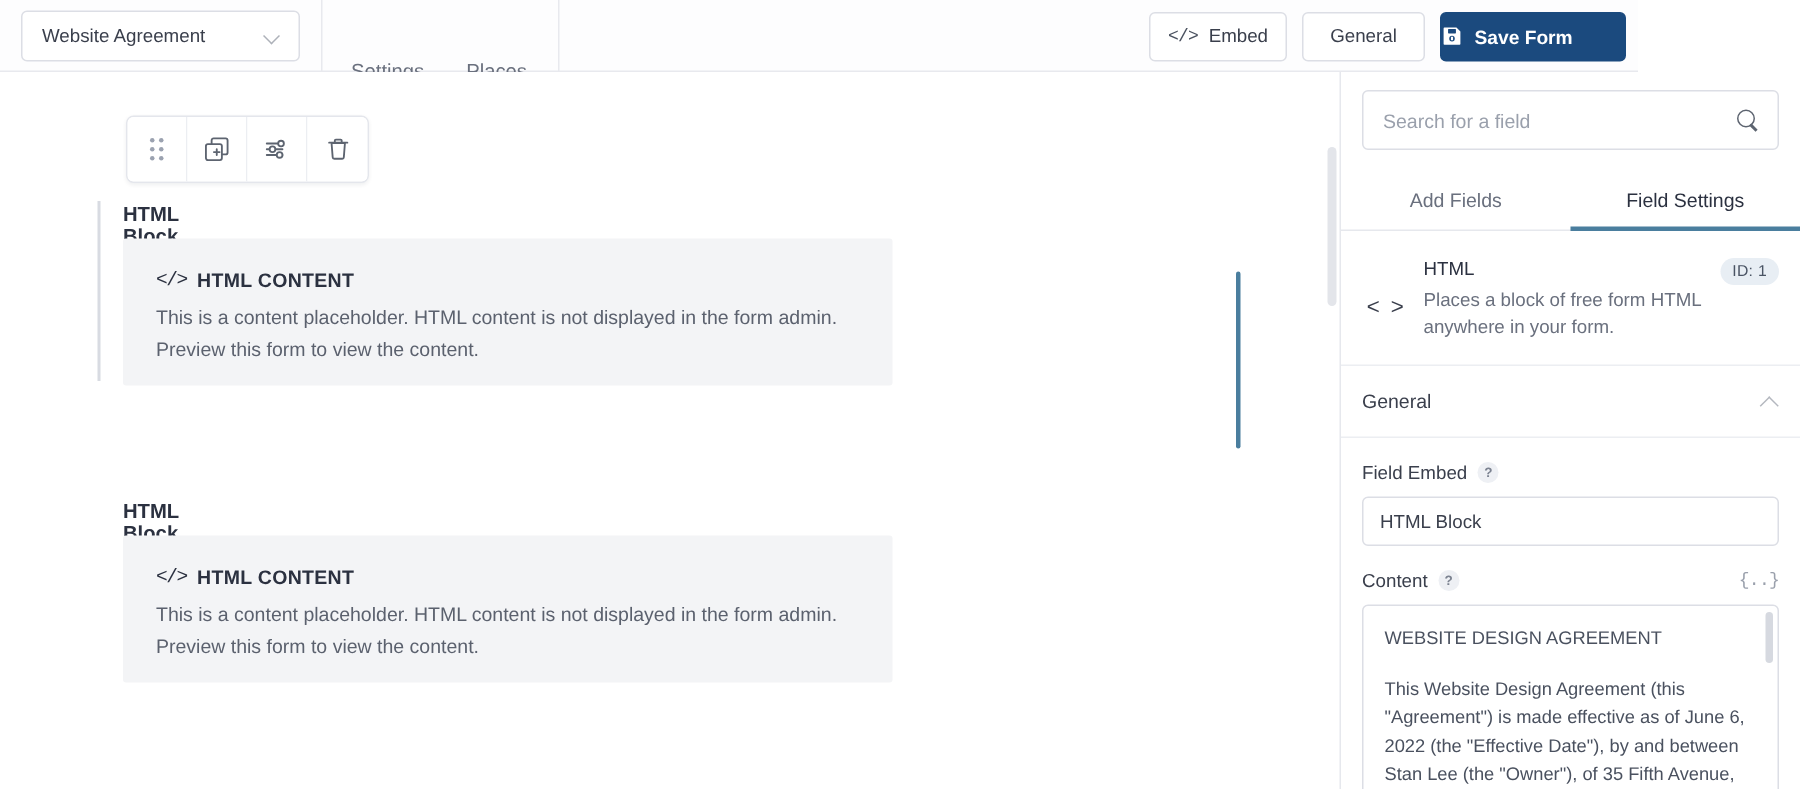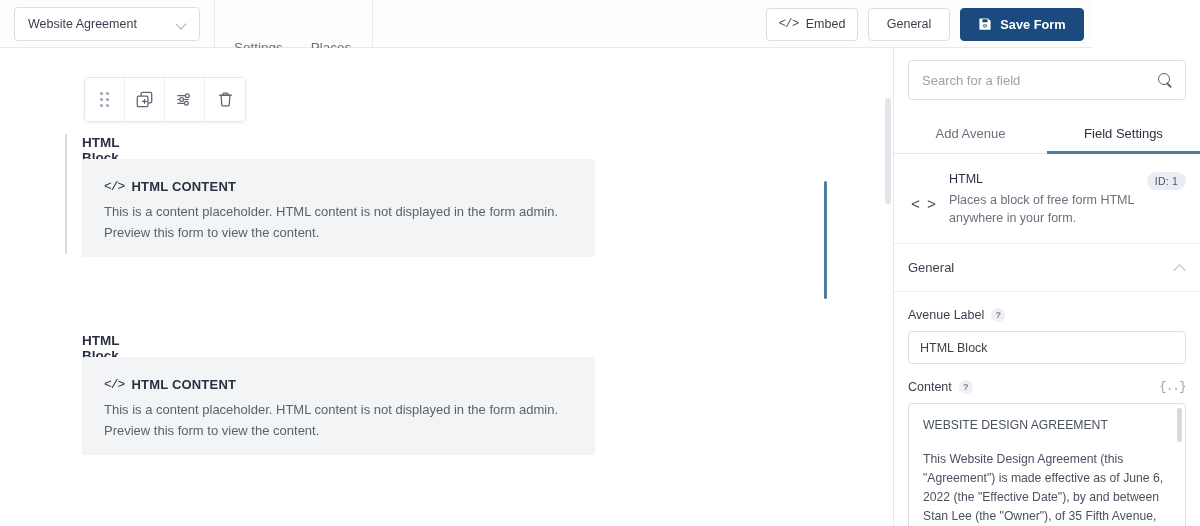--- a/index.html
+++ b/index.html
@@ -52,21 +52,21 @@
     height: 33px; border: 1px solid #dcdee5; border-radius: 4px; background: #fff;
     display: inline-flex; align-items: center; justify-content: center; gap: 7px;
     font-size: 12.5px; color: #3a3f4c; cursor: pointer; padding: 0 15px;
     white-space: nowrap;
   }
   .btn-embed { width: 92px; }
   .btn-preview { width: 82px; }
   .btn-save {
     width: 124px; height: 33px; background: #1b4a7e; border: 1px solid #1b4a7e;
     color: #fff; font-weight: 600; border-radius: 4px;
-    display: inline-flex; align-items: center; justify-content: center; gap: 8px;
+    display: inline-flex; align-items: center; justify-content: flex-start; gap: 8px;
     font-size: 12.8px; cursor: pointer;
   }
   .code-ico { font-size: 12px; letter-spacing: -.5px; color: #4a515f; font-family: "Liberation Mono", monospace; }
 
   
   .left-edge-accent {
     position: absolute; left: 0; top: 114px; width: 3px; height: 22px;
     background: linear-gradient(to bottom, #dbe7f0, #b9d2e2, #dbe7f0);
   }
 
@@ -328,42 +328,42 @@
   <div class="sidebar">
 
     <div class="search-wrap">
       <div class="search-box">
         <input type="text" placeholder="Search for a field" style="">
         <span class="mag"></span>
       </div>
     </div>
 
     <div class="tabs">
-      <div class="tab">Add Avenue</div>
+      <div class="tab">Add Fields</div>
       <div class="tab active">Field Settings</div>
     </div>
 
     <div class="field-info">
       <div class="fi-icon">&lt;&nbsp;&gt;</div>
       <div class="fi-text">
         <div class="fi-title">HTML</div>
         <div class="fi-desc">Places a block of free form HTML anywhere in your form.</div>
       </div>
       <div class="id-badge">ID: 1</div>
     </div>
 
     <div class="section-head">
       <span>General</span>
       <span class="chev-up"></span>
     </div>
 
     <div class="setting">
       <div class="setting-row">
         <div class="setting-label">
-          <span>Avenue Label</span>
+          <span>Field Embed</span>
           <span class="help-ico">?</span>
         </div>
       </div>
       <input class="text-input" type="text" value="HTML Block" style="">
     </div>
 
     <div class="setting">
       <div class="setting-row">
         <div class="setting-label">
           <span>Content</span>

